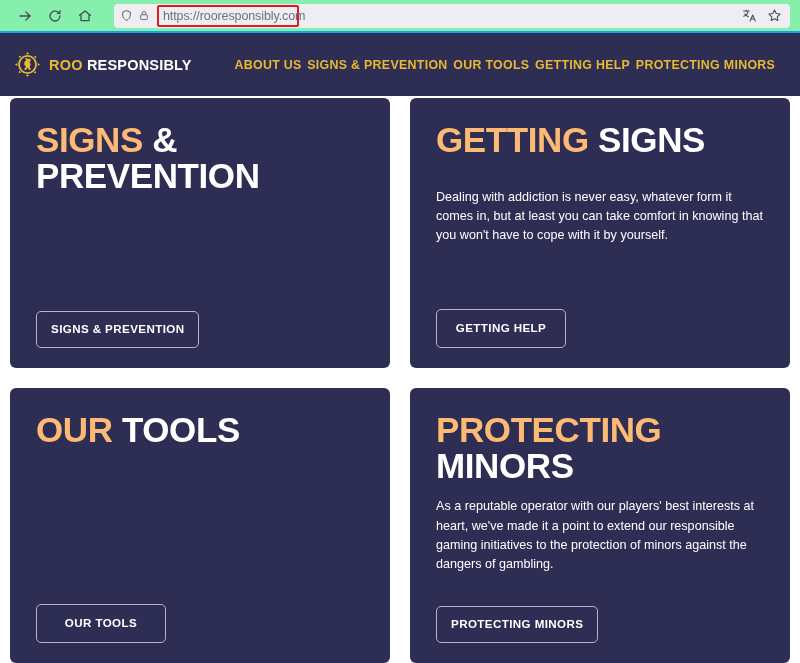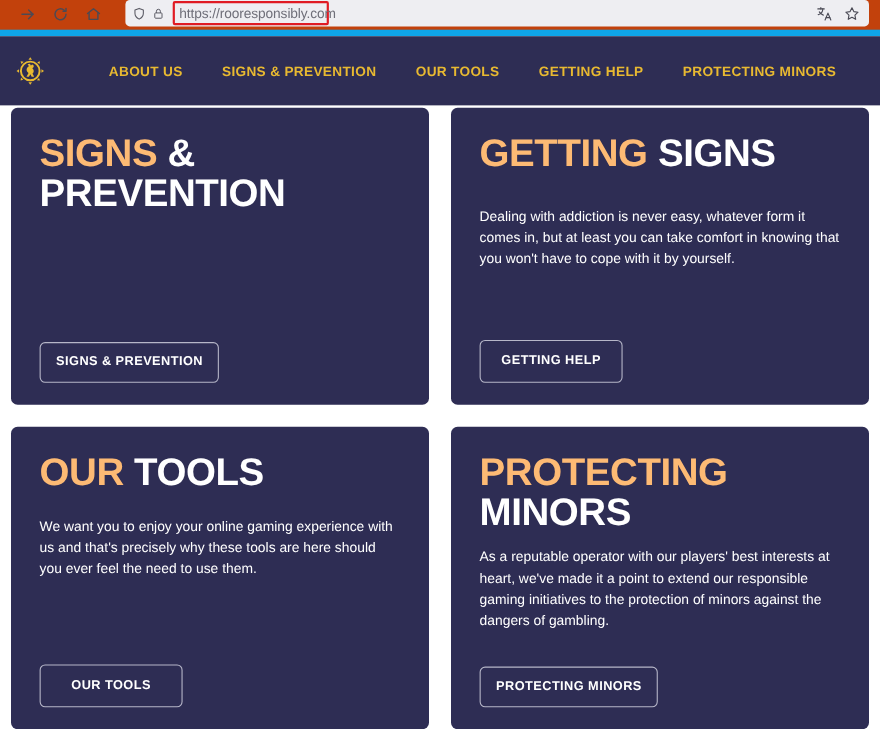--- a/index.html
+++ b/index.html
@@ -6,25 +6,26 @@
   html, body {
     width: 800px; height: 663px;
     background: #ffffff;
     font-family: "Liberation Sans", sans-serif;
     overflow: hidden;
   }
 
   
   .browser-bar {
     height: 33px;
-    background: #c2410c;
-    display: flex;
+    background: #86efac;
+    display: flex;
+    align-items: center;
     padding: 0 10px;
     gap: 0;
-    border-bottom: 6px solid #0ea5e9;
+    border-bottom: 2px solid #0ea5e9;
   }
   .nav-btn {
     width: 30px; height: 26px;
     display: flex; align-items: center; justify-content: center;
     color: #4a4a55;
     flex: 0 0 auto;
   }
   .nav-btn svg { display: block; }
   .urlbar {
     flex: 1 1 auto;
@@ -227,20 +228,24 @@
           <path d="M38.5 20l-3.4 2.4v-4.8l3.4 2.4z"></path>
           <path d="M7 7l4.1.6-2.9 2.9L7 7z"></path>
           <path d="M33 7l-.6 4.1-2.9-2.9L33 7z"></path>
           <path d="M7 33l.6-4.1 2.9 2.9L7 33z"></path>
           <path d="M33 33l-4.1-.6 2.9-2.9L33 33z"></path>
         </g>
         <circle cx="20" cy="20" r="12.6" fill="none" stroke="#e8b931" stroke-width="2.6"></circle>
         <path d="M22.6 11.2c1.5.2 2.3 1.4 2.1 2.9-.2 1.2-.9 1.9-1.9 2.4.9.7 1.6 1.6 1.8 2.8.3 1.7-.4 3.2-1.6 4.2l2.3 4.3h-3.4l-1.7-3.4-2 3.4h-3.3l2.8-5c-1.6-.9-2.6-2.4-2.6-4.3 0-2.1 1.2-3.9 3.2-4.8l-1.9-2.8 3.1-.5 1.4 2.2 1.7-1.4z" fill="#e8b931"></path>
       </svg>
     </span>
+    <span class="brand-text">
+      <span class="b1">ROO</span>
+      <span class="b2">RESPONSIBLY</span>
+    </span>
   </a>
 
   <nav class="menu">
     <a class="menu-item">ABOUT US</a>
     <a class="menu-item">SIGNS &amp; PREVENTION</a>
     <a class="menu-item">OUR TOOLS</a>
     <a class="menu-item">GETTING HELP</a>
     <a class="menu-item">PROTECTING MINORS</a>
   </nav>
 </div>
@@ -255,21 +260,20 @@
 
   <section class="card card-help">
     <h2 class="card-title"><span class="hl">GETTING </span><span>SIGNS</span></h2>
     <p class="card-body">Dealing with addiction is never easy, whatever form it comes in, but at least you can take comfort in knowing that you won't have to cope with it by yourself.</p>
     <div class="card-spacer"></div>
     <button class="card-btn">GETTING HELP</button>
   </section>
 
   <section class="card card-tools">
     <h2 class="card-title"><span class="hl">OUR </span><span>TOOLS</span></h2>
-    <p class="card-body">We want you to enjoy your online gaming experience with us and that's precisely why these tools are here should you ever feel the need to use them.</p>
     <div class="card-spacer"></div>
     <button class="card-btn">OUR TOOLS</button>
   </section>
 
   <section class="card card-minors">
     <h2 class="card-title"><span class="hl">PROTECTING </span><span>MINORS</span></h2>
     <p class="card-body">As a reputable operator with our players' best interests at heart, we've made it a point to extend our responsible gaming initiatives to the protection of minors against the dangers of gambling.</p>
     <div class="card-spacer"></div>
     <button class="card-btn two-line">PROTECTING MINORS</button>
   </section>

